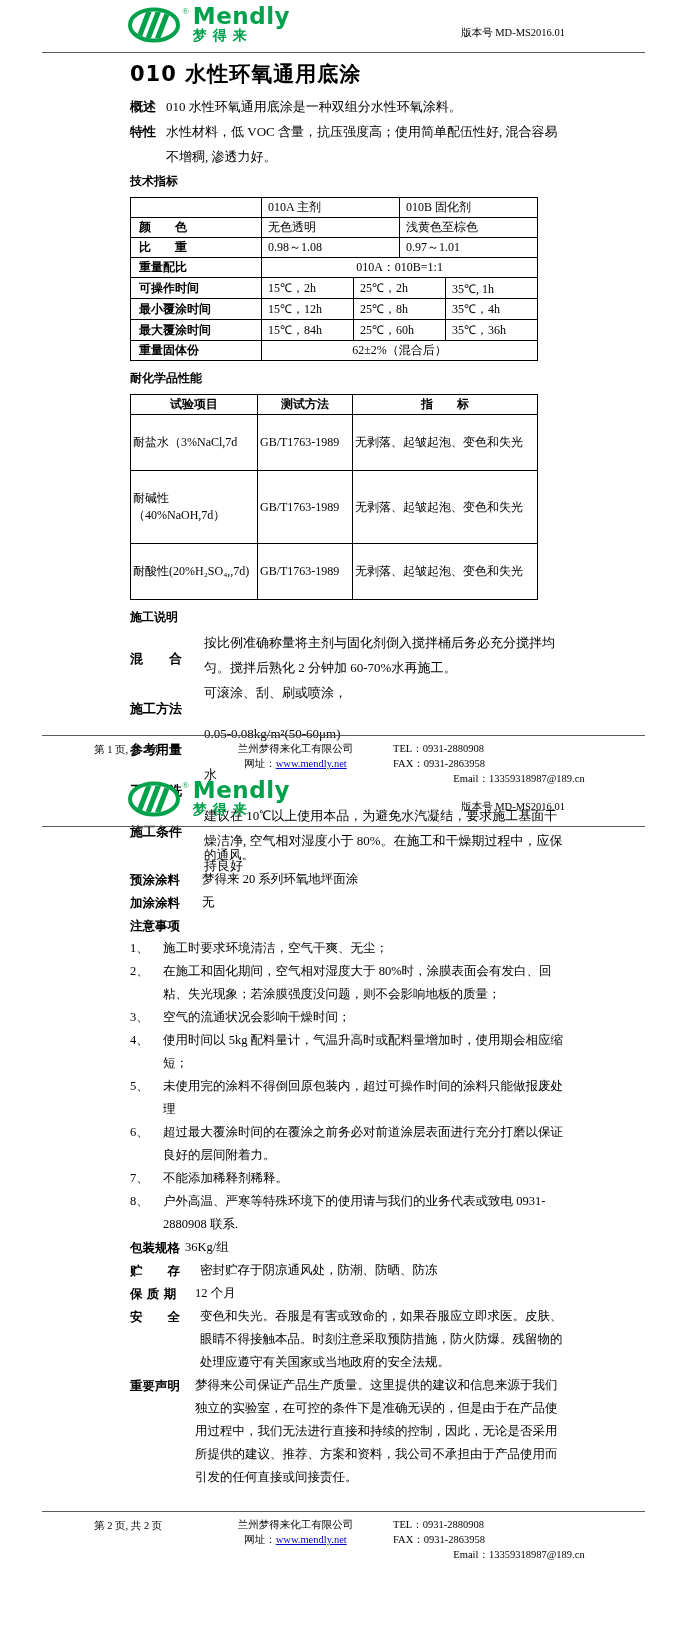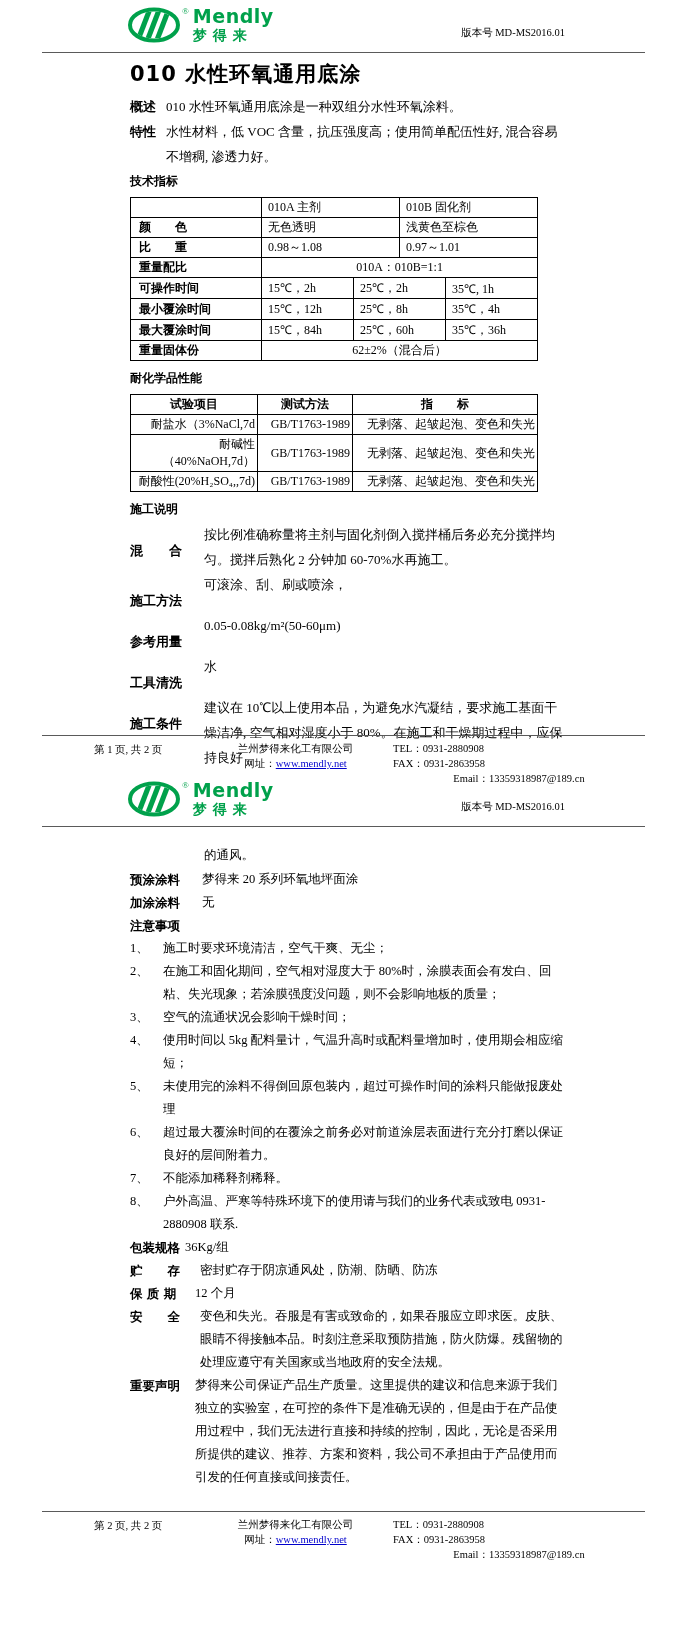--- a/index.html
+++ b/index.html
@@ -13,21 +13,21 @@
   .page-1 { height:770px; }
   .page-2 { height:868px; }
 
   
   .header { display:flex; justify-content:space-between; align-items:flex-end;
             padding:6px 122px 4px 128px; }
   .page-2 .header { padding-top:10px; }
   .header-rule { border:none; border-top:1.5px solid var(--rule); margin:0 42px; }
   .logo { display:flex; align-items:flex-start; }
   .logo-text { margin-left:3px; }
-  .logo-name { font-family:"DejaVu Sans", sans-serif; font-weight:bold; font-size:19px;
+  .logo-name { font-family:"DejaVu Sans", sans-serif; font-weight:bold; font-size:23px;
                line-height:21px; color:var(--green); letter-spacing:0.5px; }
   .logo-cn { font-family:"DejaVu Sans", sans-serif; font-weight:bold; font-size:14px;
              color:var(--green); letter-spacing:6px; line-height:16px; }
   .reg { color:var(--green); font-size:9px; line-height:10px; margin:0 1px 0 0; }
   .version { font-size:10.5px; padding-bottom:8px; }
 
   
   .content { margin:0 118px 0 130px; font-size:13px; }
   .page-2 .content { font-size:12.5px; }
   .doc-title { font-family:"DejaVu Sans", sans-serif; font-weight:bold; font-size:21px;
@@ -42,21 +42,21 @@
   .page-2 .sec-h { font-size:12.5px; line-height:23px; }
   .cont-line { padding-left:74px; line-height:25px; }
 
   
   table { border-collapse:collapse; table-layout:fixed; margin:3px 0 5px; width:407px; }
   td,th { border:1px solid #000; font-size:12px; font-weight:normal;
           padding:1px 6px; height:20px; vertical-align:middle; text-align:left; }
   .tech .lbl-cell { font-family:"DejaVu Sans", sans-serif; font-weight:bold; padding-left:8px; }
   .center { text-align:center; }
   .chem th { font-family:"DejaVu Sans", sans-serif; font-weight:bold; text-align:center; }
-  .chem td { text-align:right; padding:1px 2px; }
+  .chem td { text-align:left; padding:19px 2px; }
 
   
   .note { display:flex; line-height:23px; }
   .note .num { width:33px; flex-shrink:0; }
 
   
   .page-footer { position:absolute; left:42px; right:42px;
                  border-top:1.5px solid var(--rule); padding-top:5px; font-size:10.5px; }
   .page-1 .page-footer { top:735px; }
   .page-2 .page-footer { top:741px; }

